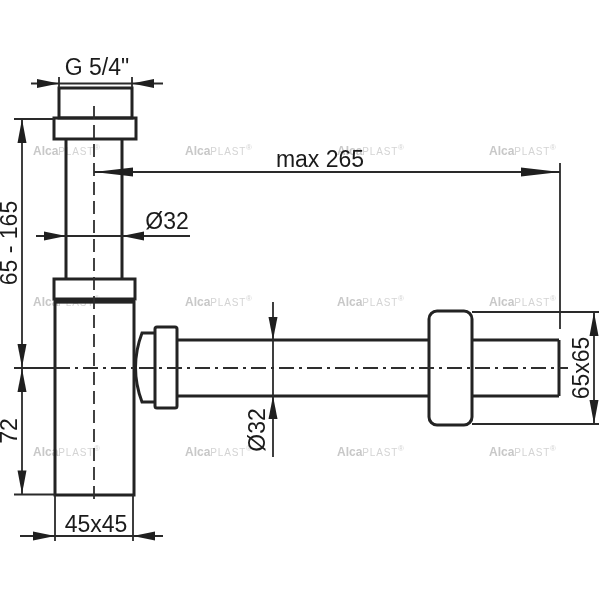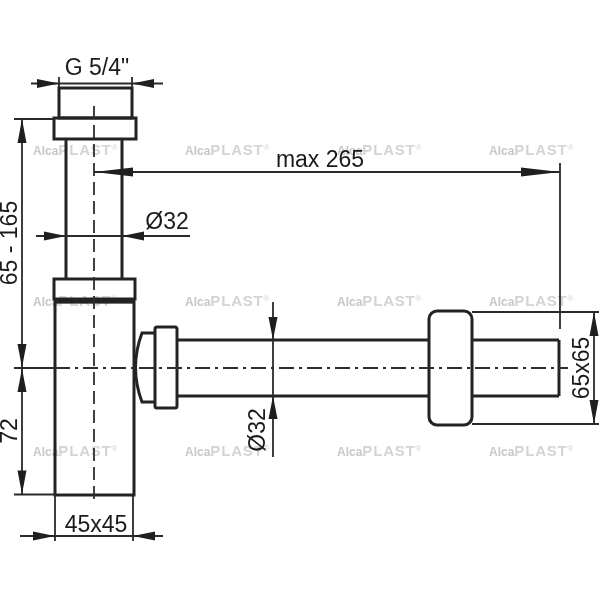--- a/index.html
+++ b/index.html
@@ -1,21 +1,21 @@
 <!DOCTYPE html>
 <html><head>
 <meta charset="utf-8">
 <style>
   html,body{margin:0;padding:0;background:#ffffff;}
   #stage{position:relative;width:600px;height:600px;background:#ffffff;overflow:hidden;
          font-family:"Liberation Sans","DejaVu Sans",sans-serif;}
   #watermark-layer{position:absolute;inset:0;z-index:1;pointer-events:none;}
   .wm{position:absolute;white-space:nowrap;line-height:16px;user-select:none;}
   .wm-alca{font-size:12px;font-weight:700;color:#c8c8c8;}
-  .wm-plast{font-size:15px;font-weight:700;letter-spacing:0.8px;color:#d4d4d4;}
+  .wm-plast{font-size:10px;font-weight:400;letter-spacing:0.8px;color:#d4d4d4;}
   .wm-reg{font-size:8px;color:#d4d4d4;vertical-align:5px;}
   #drawing-svg{position:absolute;inset:0;z-index:2;}
   .outline{stroke:#232323;stroke-width:3;fill:none;stroke-linejoin:miter;}
   .outline-thick{stroke:#232323;stroke-width:4.5;fill:none;}
   .dim{stroke:#2a2a2a;stroke-width:1.8;fill:none;}
   .cl{stroke:#2e2e2e;stroke-width:1.8;fill:none;}
   .arrow{fill:#1f1f1f;stroke:none;}
   .lbl{font-family:"Liberation Sans","DejaVu Sans",sans-serif;font-size:23px;fill:#1b1b1b;}
 </style>
 </head>

